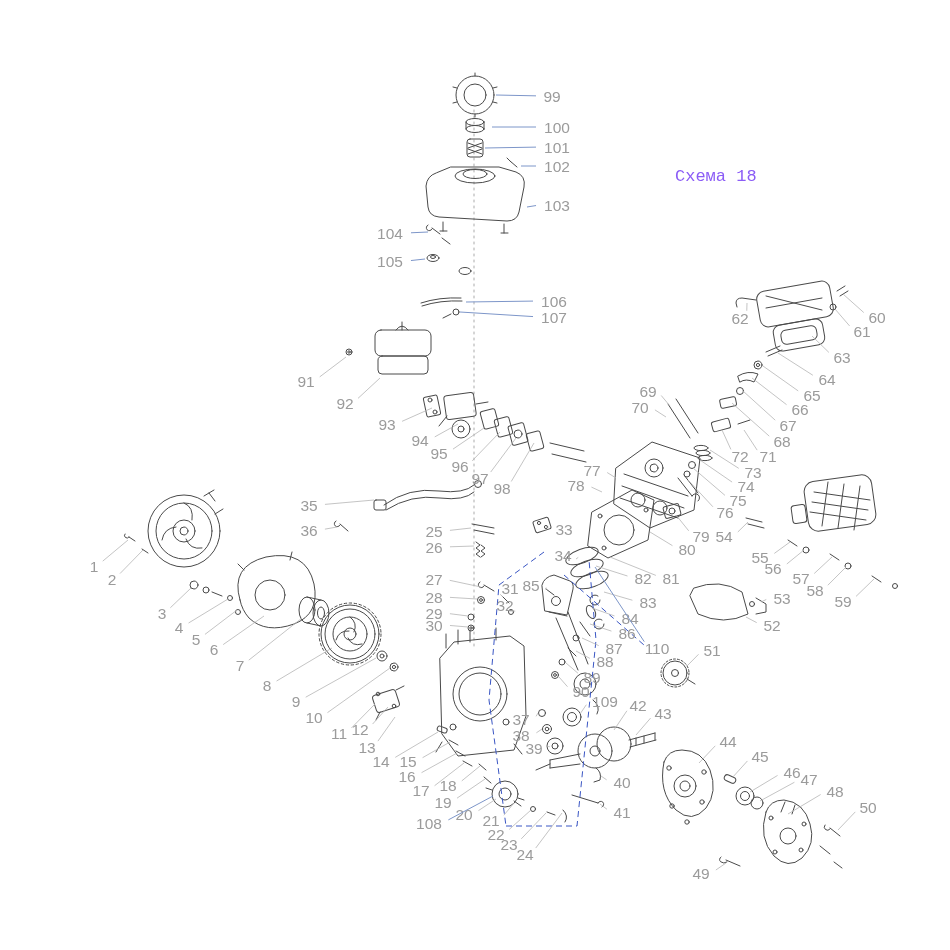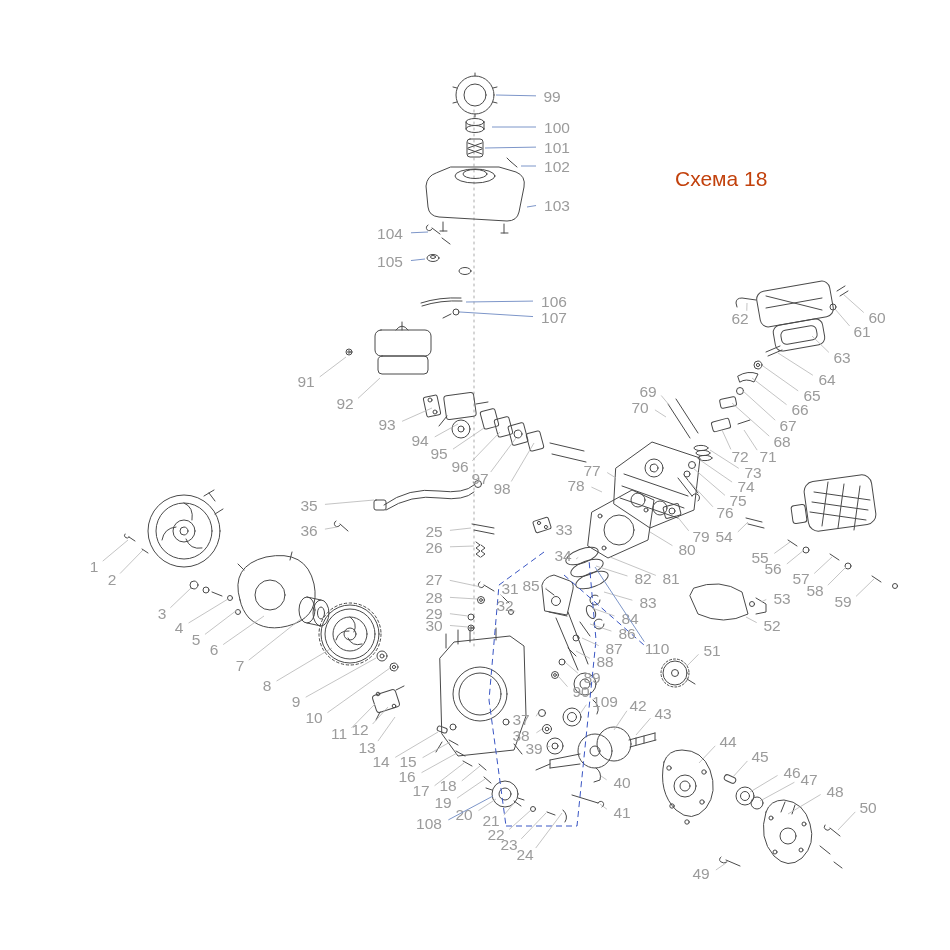--- a/index.html
+++ b/index.html
@@ -1,20 +1,20 @@
 <!DOCTYPE html>
 <html><head>
 <meta charset="utf-8">
 <style>
   html,body{margin:0;padding:0;background:#ffffff;}
   .canvas{position:relative;width:950px;height:950px;background:#ffffff;overflow:hidden;
           font-family:"Liberation Sans",sans-serif;margin-left:44px;}
   .canvas svg{position:absolute;left:0;top:0;}
-  .diagram-title{position:absolute;left:631px;top:167px;font-size:21px;color:#c2410c;
-          font-family:Liberation Sans, sans-serif;}
+  .diagram-title{position:absolute;left:631px;top:167px;font-size:17px;color:#8b5cf6;
+          font-family:Liberation Mono, monospace;}
   #labels-layer text{font-family:"Liberation Sans",sans-serif;font-size:15.5px;text-anchor:middle;}
 </style>
 </head>
 <body>
 
 <div class="canvas">
 
 <svg id="diagram-svg" width="950" height="950" viewBox="0 0 950 950">
 
   <g stroke="#4a4a4a" fill="none" stroke-width="1" stroke-linecap="round" stroke-linejoin="round">

